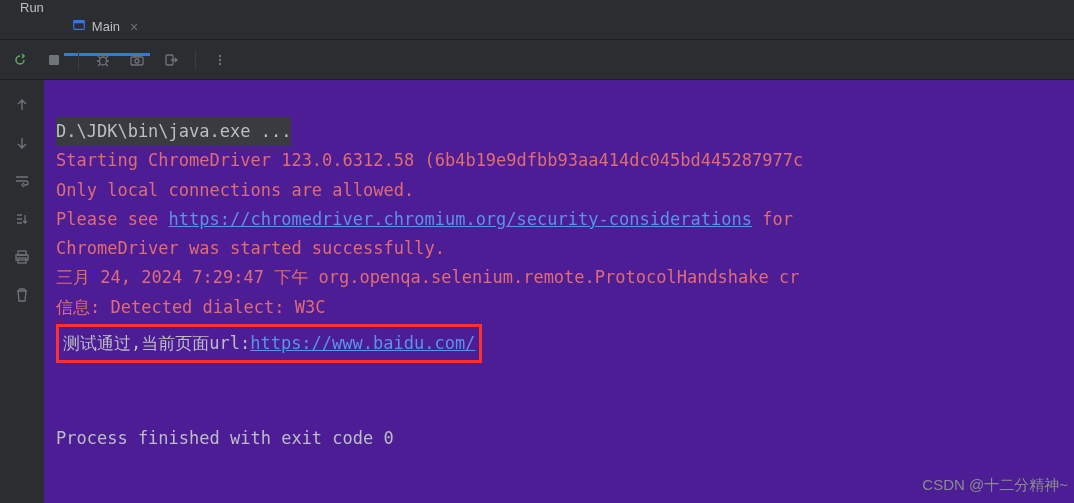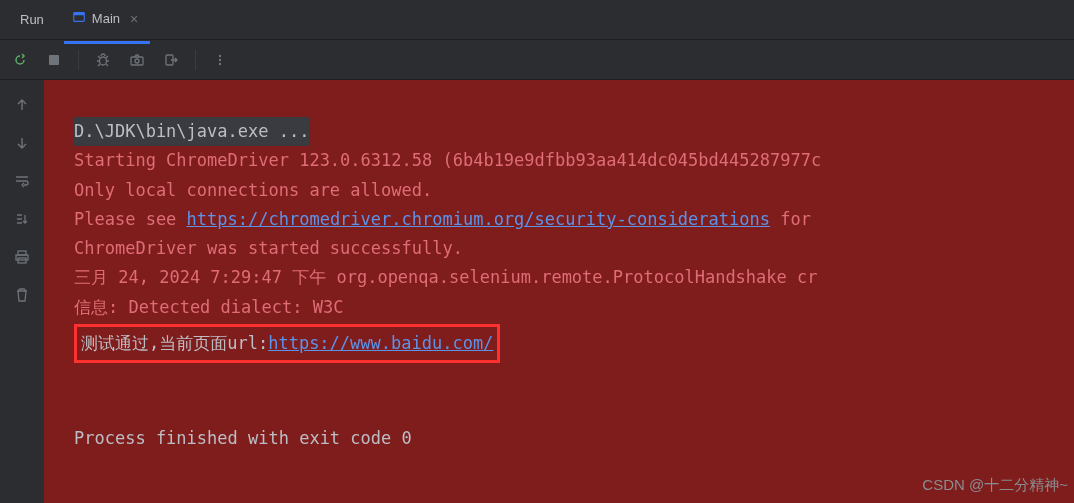--- a/index.html
+++ b/index.html
@@ -8,36 +8,35 @@
       color: #bcbec4;
       font-family: 'Segoe UI', Arial, sans-serif;
       font-size: 13px;
       width: 1074px;
       height: 503px;
       overflow: hidden;
       position: relative;
     }
     .tab-bar {
       display: flex;
-      align-items: center;
       height: 40px;
       border-bottom: 1px solid #1e1f22;
       padding-left: 12px;
       gap: 12px;
     }
     .tab-label {
       color: #bcbec4;
       font-size: 13px;
       padding: 0 8px;
     }
     .tab-active {
       display: flex;
       align-items: center;
       gap: 6px;
-      height: 48px;
+      height: 56px;
       border-bottom: 3px solid #3574f0;
       padding: 0 8px;
       margin-bottom: -1px;
     }
     .tab-icon svg { width: 14px; height: 14px; }
     .tab-close {
       color: #6f737a;
       font-size: 14px;
       padding: 0 4px;
       cursor: pointer;
@@ -81,22 +80,22 @@
       display: flex;
       align-items: center;
       justify-content: center;
       width: 22px;
       height: 22px;
       cursor: pointer;
       color: #6f737a;
     }
     .console {
       flex: 1;
-      background: #7f1d1d;
-      padding: 8px 30px;
+      background: #4c1d95;
+      padding: 8px 12px;
       font-family: 'Consolas', 'Monaco', monospace;
       font-size: 17px;
       line-height: 1.72;
       overflow: hidden;
       white-space: pre;
     }
     .line-partial {
       background: #393b40;
       color: #bcbec4;
       display: inline-block;

